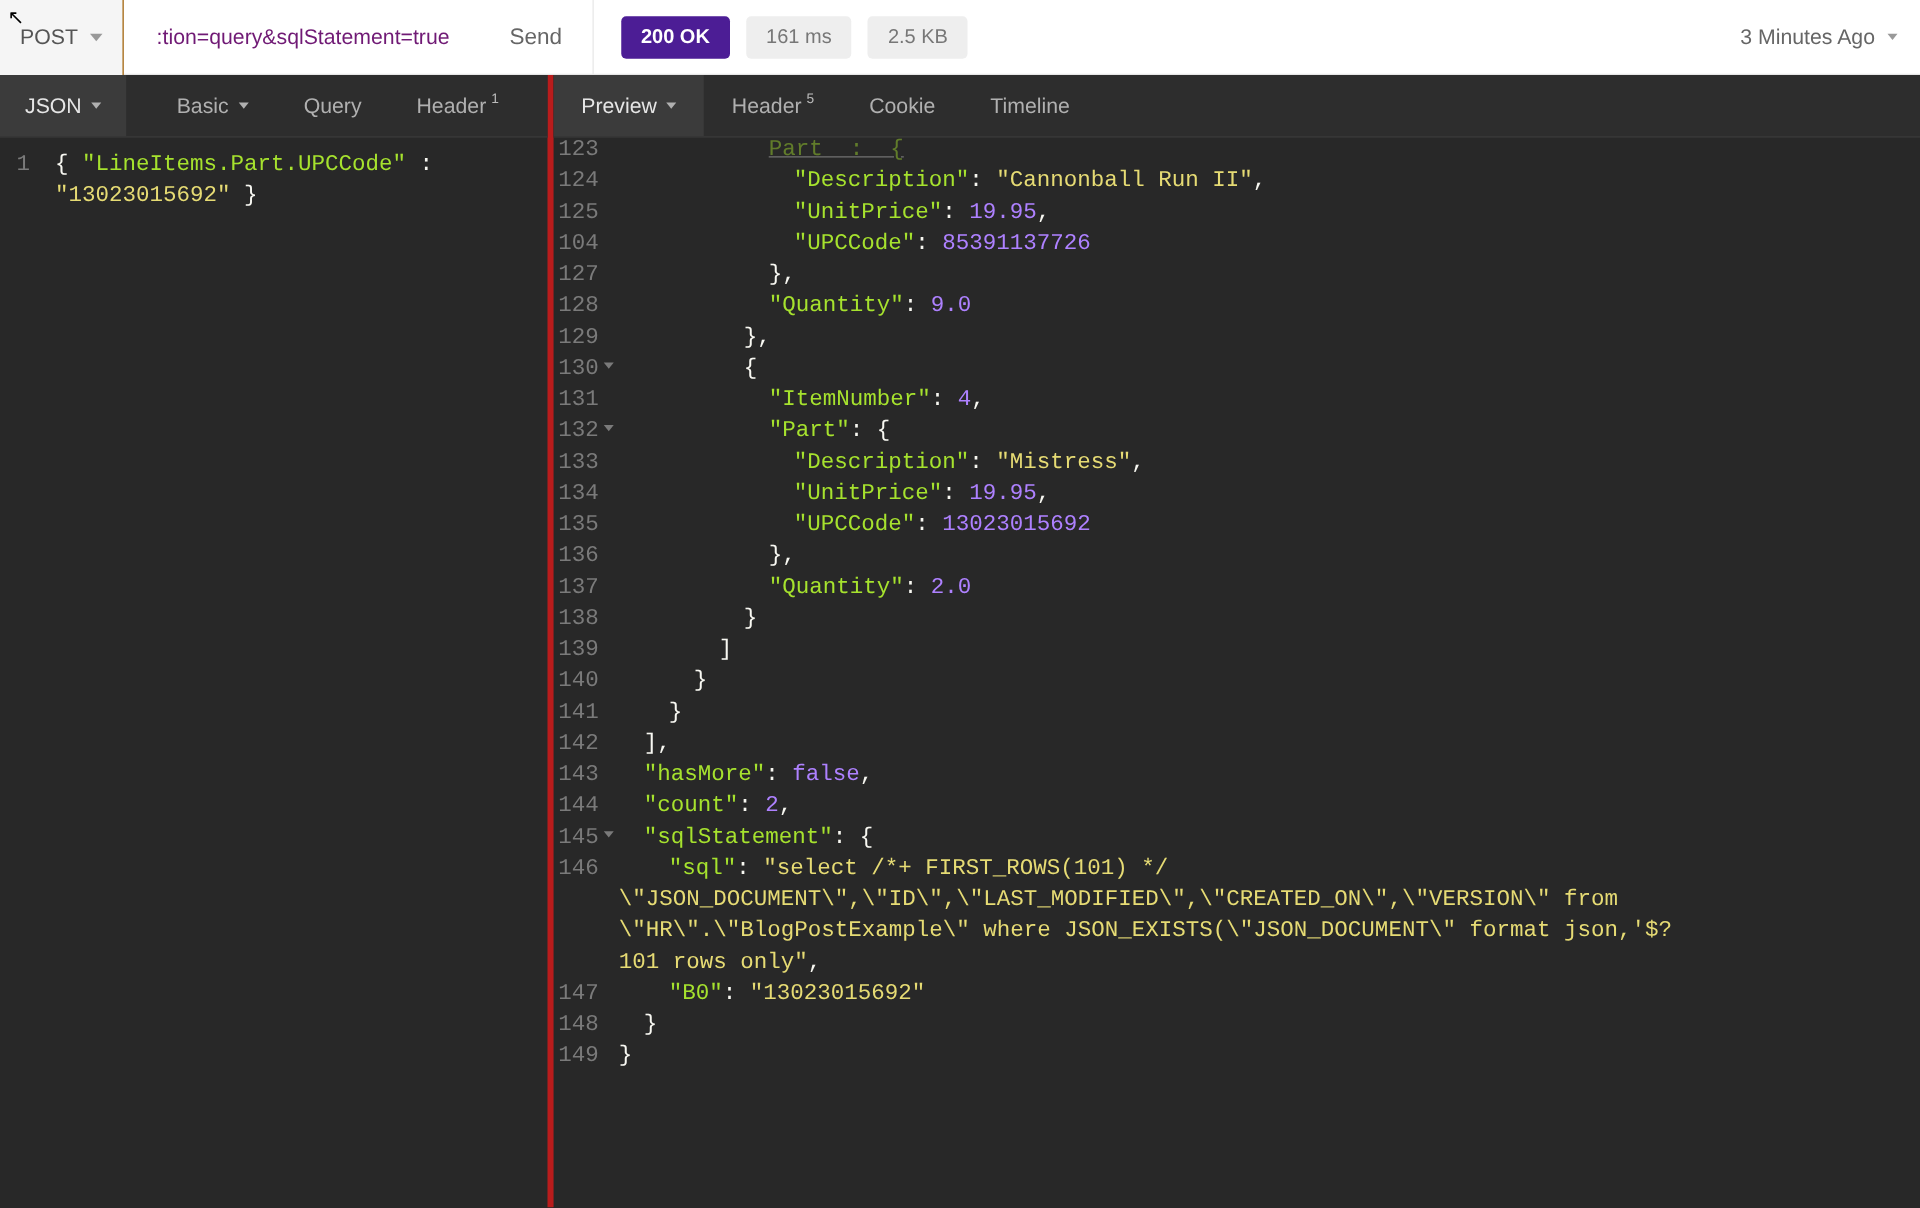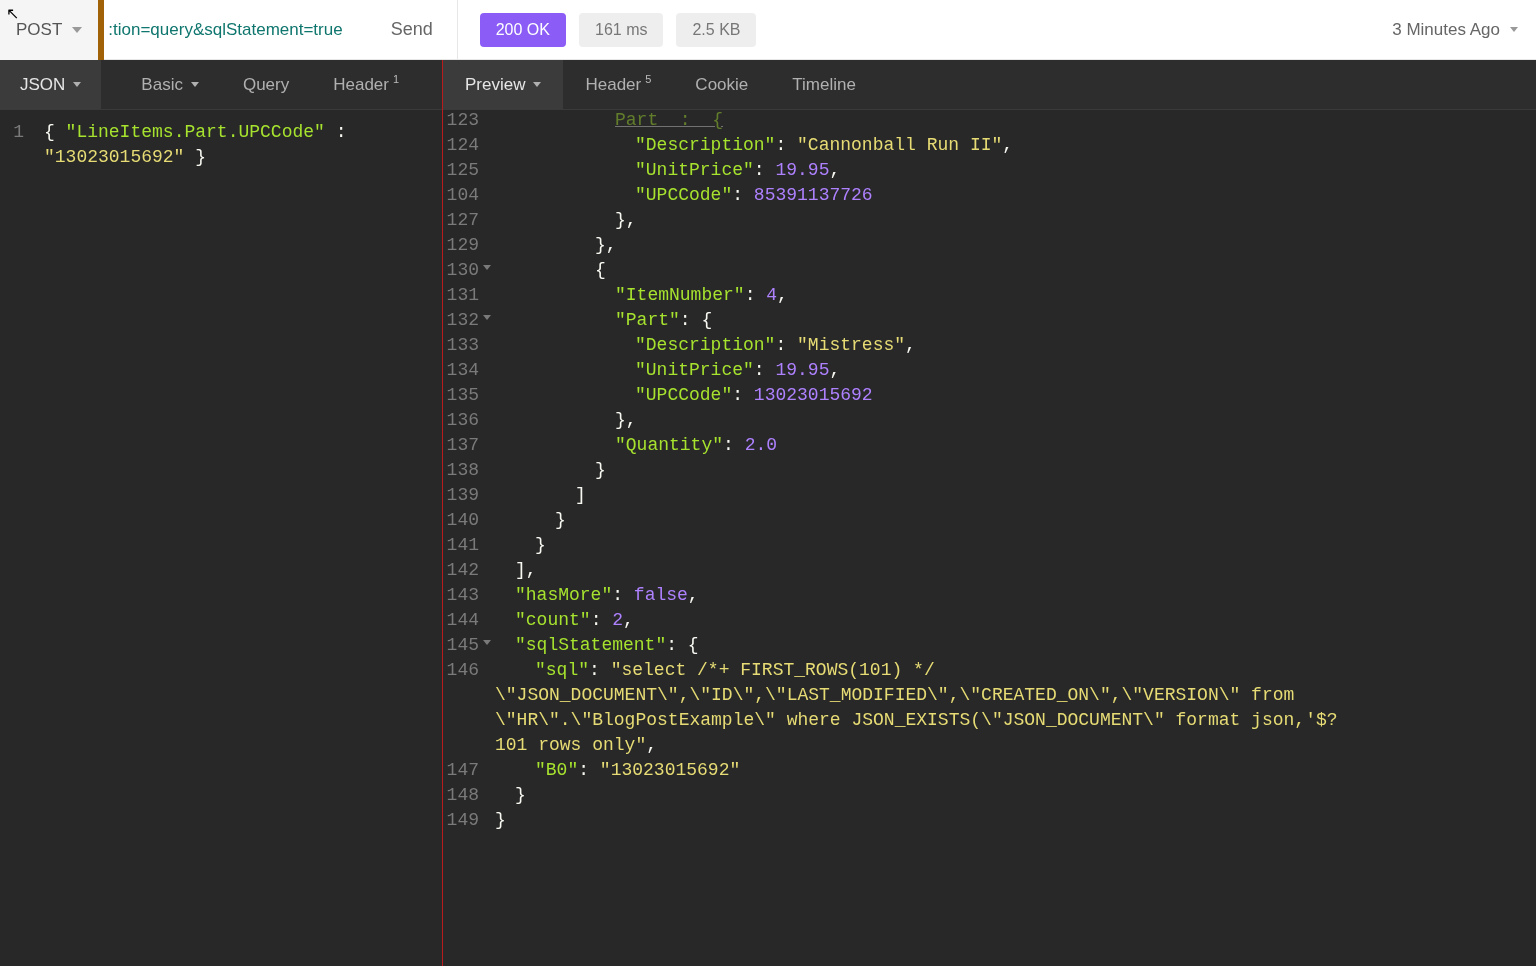--- a/index.html
+++ b/index.html
@@ -18,75 +18,76 @@
     align-items:center;
     padding:0;
     position:relative;
     border-bottom:1px solid #e7e7e7;
   }
   .method-select {
     display:flex; align-items:center;
     padding:0 16px; height:60px;
     background:#f5f5f5;
     color:#555; font-weight:500; font-size:17px;
-    border-right:6px solid #a16207;
+    border-right:1px solid #a16207;
     cursor:pointer;
   }
   .caret-down {
     width:0;height:0;
     border-left:5px solid transparent;
     border-right:5px solid transparent;
     border-top:6px solid #999;
     margin-left:10px;
   }
   .caret-down.small {
     border-left:4px solid transparent;
     border-right:4px solid transparent;
     border-top:5px solid #999;
   }
   .url-input {
     display:flex; align-items:center;
-    color:#0f766e; font-size:17px;
+    color:#701a75; font-size:17px;
     padding-left:4px;
     flex:0 0 auto;
+    margin-left:22px;
   }
   .send-btn {
     color:#666; font-size:18px;
     padding:0 24px; height:60px;
     display:flex; align-items:center;
     cursor:pointer;
   }
   .divider-v {
     width:1px; height:60px; background:#e7e7e7;
   }
   .tag {
     height:34px;
     display:inline-flex; align-items:center;
     padding:0 16px; margin-left:13px;
     border-radius:4px;
     font-size:16px;
     background:#eeeeee;
     color:#777;
   }
-  .tag.status { background:#8b5cf6; color:#fff; font-weight:400; margin-left:22px;}
+  .tag.status { background:#4c1d95; color:#fff; font-weight:700; margin-left:22px;}
   .time-ago {
     position:absolute;
     right:18px;
     color:#666;
     display:flex;align-items:center;
     font-size:17px;
     cursor:pointer;
   }
   .cursor-pointer {
     position:absolute;
     left:6px; top:4px;
     font-size:16px; color:#000;
   }
   .panels { display:flex; height:906px; }
-  .panel-left { width:443px; background:#282828; border-right:1px solid #b91c1c; display:flex; flex-direction:column;}
+  .panel-left { width:443px; background:#282828; border-right:5px solid #b91c1c; display:flex; flex-direction:column;}
   .panel-right { flex:1; background:#282828; display:flex; flex-direction:column;}
   .tab-row {
     height:50px; background:#2d2d2d;
     display:flex; align-items:stretch;
     border-bottom:1px solid #3a3a3a;
     font-size:17px;
   }
   .tab {
     display:flex; align-items:center;
     padding:0 22px;
@@ -245,20 +246,24 @@
       <div class="code-line">
           <span class="gutter">104</span>
         <span class="code-content" style="padding-left:146px;"><span class="s-key">"UPCCode"</span><span class="s-punc">: </span><span class="s-num">85391137726</span></span>
         </div>
 
       <div class="code-line">
           <span class="gutter">127</span>
         <span class="code-content" style="padding-left:126px;"><span class="s-punc">},</span></span>
         </div>
 
+      <div class="code-line">
+          <span class="gutter">128</span>
+        <span class="code-content" style="padding-left:126px;"><span class="s-key">"Quantity"</span><span class="s-punc">: </span><span class="s-num">9.0</span></span>
+        </div>
 
       <div class="code-line">
           <span class="gutter">129</span>
         <span class="code-content" style="padding-left:106px;"><span class="s-punc">},</span></span>
         </div>
 
       <div class="code-line">
           <span class="gutter">130<span class="fold"></span></span>
         <span class="code-content" style="padding-left:106px;"><span class="s-punc">{</span></span>
         </div>

